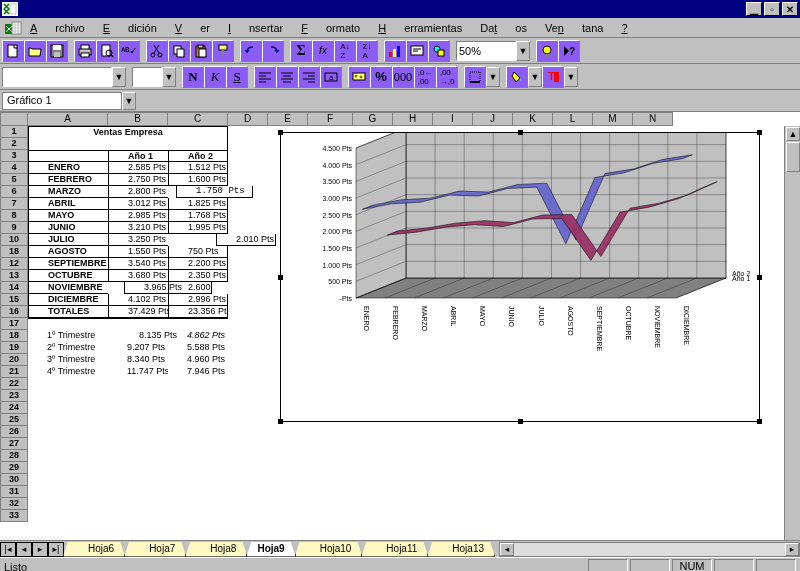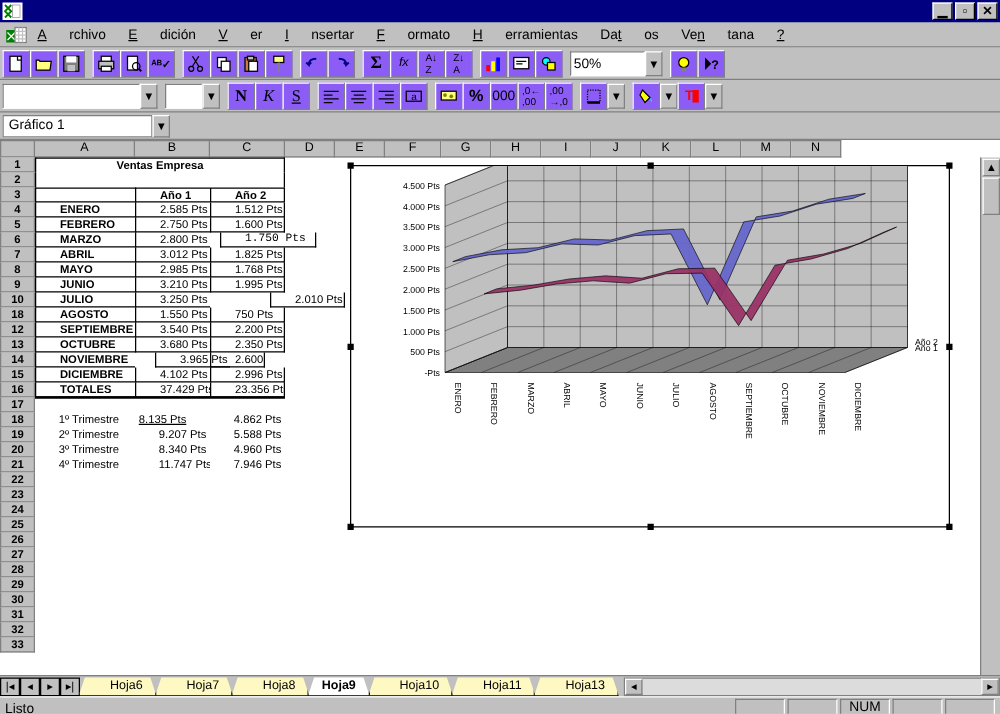--- a/index.html
+++ b/index.html
@@ -378,22 +378,22 @@
       <div class="cell right bl bb" style="left: 96px; top: 156px; width: 60px;">3.965 Pts</div>
       <div class="cell right bl br bb" style="left: 140px; top: 156px; width: 44px;">2.600 Pts</div>
       <div class="cell bold bl bb" style="left: 0px; top: 168px; width: 80px;">DICIEMBRE</div>
       <div class="cell right bl bb" style="left: 80px; top: 168px; width: 60px;">4.102 Pts</div>
       <div class="cell right bl br bb" style="left: 140px; top: 168px; width: 60px;">2.996 Pts</div>
       <div class="cell bold bl bb" style="left: 0px; top: 180px; width: 80px;">TOTALES</div>
       <div class="cell right bl bb" style="left: 80px; top: 180px; width: 60px;">37.429 Pts</div>
       <div class="cell right bl br bb" style="left: 140px; top: 180px; width: 60px;">23.356 Pts</div>
       <div style="position: absolute; left: 0px; top: 191px; width: 200px; height: 0px; border-top: 2px solid rgb(0, 0, 0);"></div>
       <div class="cell " style="left: 0px; top: 204px; width: 80px;">1º Trimestre</div>
-      <div class="cell right" style="left: 64px; top: 204px; width: 60px; text-decoration: underline;">8.135 Pts</div>
-      <div class="cell right" style="left: 140px; top: 204px; width: 60px;">4.862 Pts</div>
+      <div class="cell right" style="left: 92px; top: 204px; width: 60px;">8.135 Pts</div>
+      <div class="cell right" style="left: 140px; top: 204px; width: 60px; font-style: italic;">4.862 Pts</div>
       <div class="cell " style="left: 0px; top: 216px; width: 80px;">2º Trimestre</div>
       <div class="cell right" style="left: 80px; top: 216px; width: 60px;">9.207 Pts</div>
       <div class="cell right" style="left: 140px; top: 216px; width: 60px;">5.588 Pts</div>
       <div class="cell " style="left: 0px; top: 228px; width: 80px;">3º Trimestre</div>
       <div class="cell right" style="left: 80px; top: 228px; width: 60px;">8.340 Pts</div>
       <div class="cell right" style="left: 140px; top: 228px; width: 60px;">4.960 Pts</div>
       <div class="cell " style="left: 0px; top: 240px; width: 80px;">4º Trimestre</div>
       <div class="cell right" style="left: 80px; top: 240px; width: 60px;">11.747 Pts</div>
       <div class="cell right" style="left: 140px; top: 240px; width: 60px;">7.946 Pts</div>
       <div style="position: absolute; left: 0px; top: 0px; width: 770px; height: 0px; border-top: 1px solid rgb(224, 224, 224); z-index: -1;"></div>

